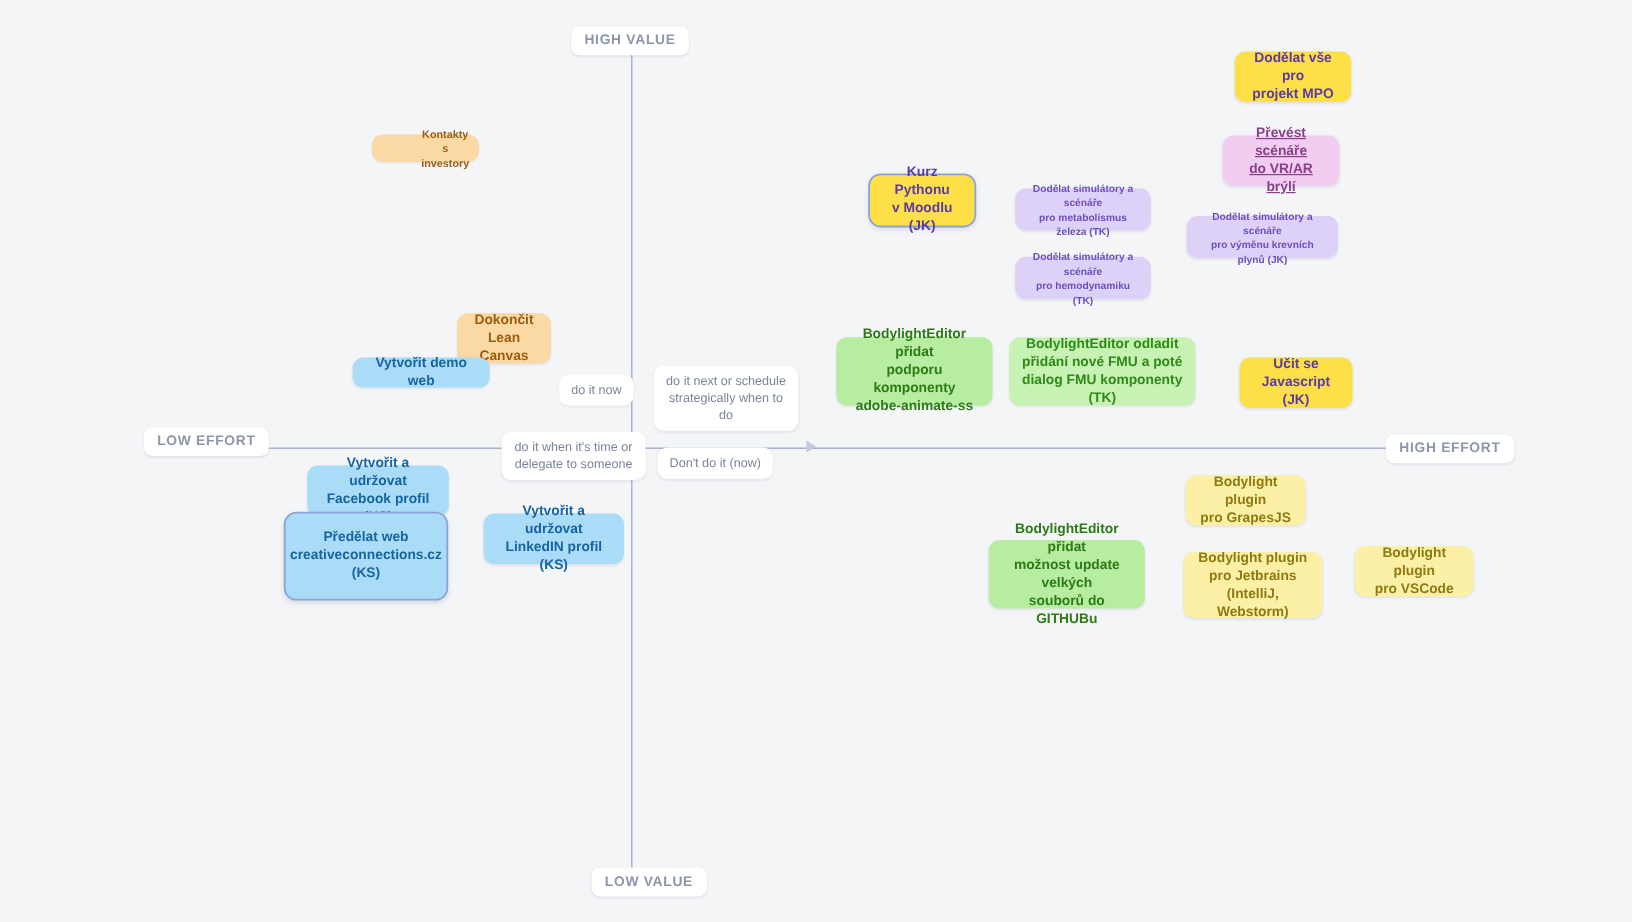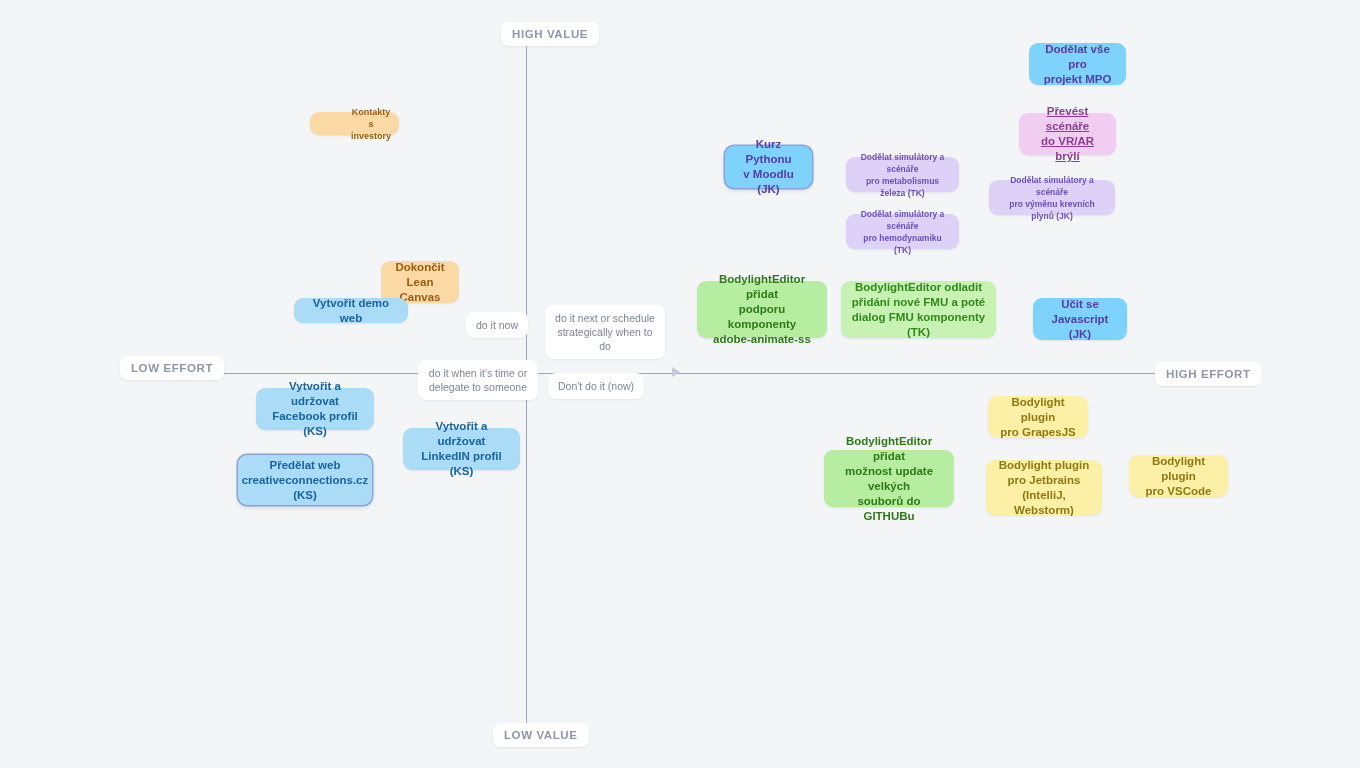--- a/index.html
+++ b/index.html
@@ -66,21 +66,21 @@
     background: #ffffff;
     color: #8d96a8;
     font-size: 11.5px;
     font-weight: bold;
     letter-spacing: 0.6px;
     padding: 6px 11px;
     border-radius: 7px;
     white-space: nowrap;
     box-shadow: 0 1px 2px rgba(60,70,95,0.10);
   }
-  .lab-high-value { left: 501px; top: 22px; }
+  .lab-high-value { left: 476px; top: 22px; }
   .lab-low-value  { left: 493px; top: 723px; }
   .lab-low-effort { left: 120px; top: 356px; }
   .lab-high-effort{ left: 1155px; top: 362px; }
 
   
   .hint {
     position: absolute;
     background: #ffffff;
     color: #7b8598;
     font-size: 10.5px;
@@ -107,21 +107,21 @@
     align-items: center;
     justify-content: center;
     padding: 6px 9px;
     line-height: 15px;
     white-space: pre-line;
     box-shadow: 0 1px 2px rgba(60,70,95,0.10);
     cursor: default;
   }
   .c-blue   { background: #aadcf7; color: #1664a0; }
   .c-orange { background: #fbd9a5; color: #9a5d10; }
-  .c-purple { background: #7dd3fc; color: #5b3aa3; }
+  .c-purple { background: #fde047; color: #5b3aa3; }
   .c-purple-lite { background: #ddd1f7; color: #6b4fbb; }
   .c-pink   { background: #f2cdf2; color: #8b3f8b; text-decoration: underline; }
   .c-green  { background: #b6eda0; color: #2d7a16; }
   .c-green-lite { background: #c8f2b4; color: #2f8a19; }
   .c-yellow { background: #fbf0a5; color: #8d7a12; }
   .selected {
     box-shadow: 0 0 0 1.5px #8ba3d8, 0 2px 5px rgba(60,70,95,0.22);
   }
 </style>
 </head>
@@ -170,21 +170,21 @@
 přidání nové FMU a poté
 dialog FMU komponenty (TK)</div>
       <div class="card c-purple" style="left: 1033px; top: 298px; width: 94px; height: 42px; font-size: 11.5px; line-height: 15px;">Učit se
 Javascript (JK)</div>
       <div class="card c-blue" style="left: 256px; top: 388px; width: 118px; height: 42px; font-size: 11.5px; line-height: 15px;">Vytvořit a udržovat
 Facebook profil (KS)</div>
       <div class="card c-yellow" style="left: 988px; top: 396px; width: 100px; height: 42px; font-size: 11.5px; line-height: 15px;">Bodylight plugin
 pro GrapesJS</div>
       <div class="card c-blue" style="left: 403px; top: 428px; width: 117px; height: 42px; font-size: 11.5px; line-height: 15px;">Vytvořit a udržovat
 LinkedIN profil (KS)</div>
-      <div class="card c-blue selected" style="left: 238px; top: 455px; width: 134px; height: 50px; font-size: 11.5px; line-height: 15px;">Předělat web
+      <div class="card c-blue selected" style="left: 238px; top: 428px; width: 134px; height: 71px; font-size: 11.5px; line-height: 15px;">Předělat web
 creativeconnections.cz
 (KS)</div>
       <div class="card c-yellow" style="left: 1129px; top: 455px; width: 99px; height: 42px; font-size: 11.5px; line-height: 15px;">Bodylight plugin
 pro VSCode</div>
       <div class="card c-green" style="left: 824px; top: 450px; width: 130px; height: 57px; font-size: 11.5px; line-height: 15px;">BodylightEditor přidat
 možnost update velkých
 souborů do GITHUBu</div>
       <div class="card c-yellow" style="left: 986px; top: 460px; width: 116px; height: 55px; font-size: 11.5px; line-height: 15px;">Bodylight plugin
 pro Jetbrains
 (IntelliJ, Webstorm)</div>

